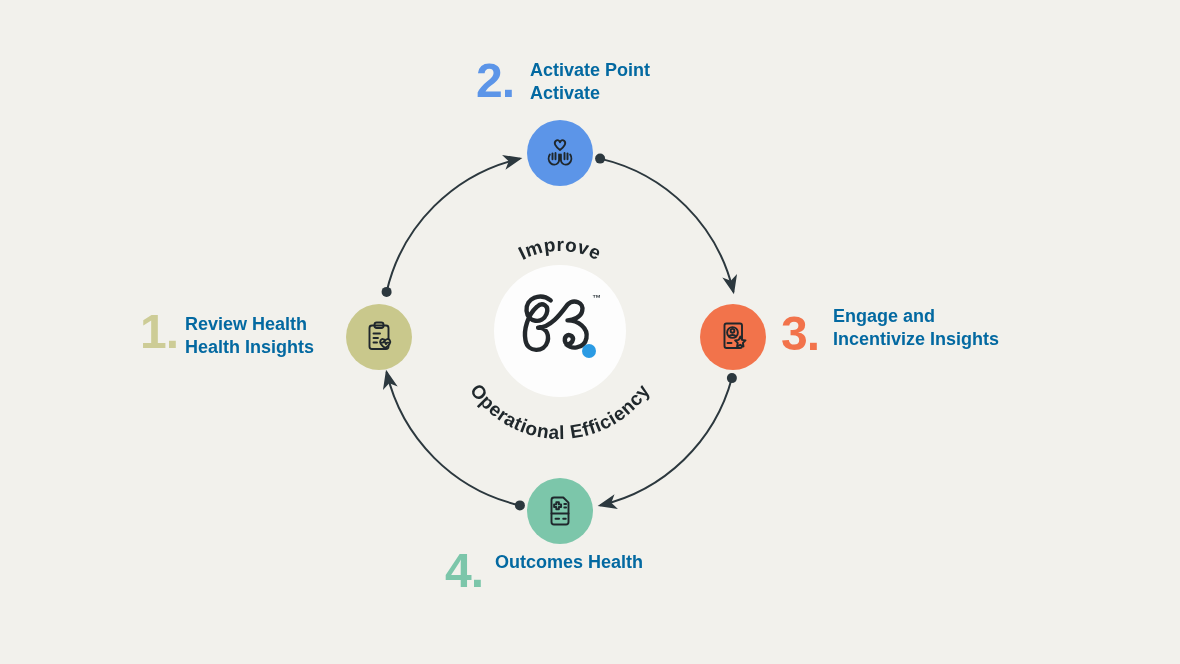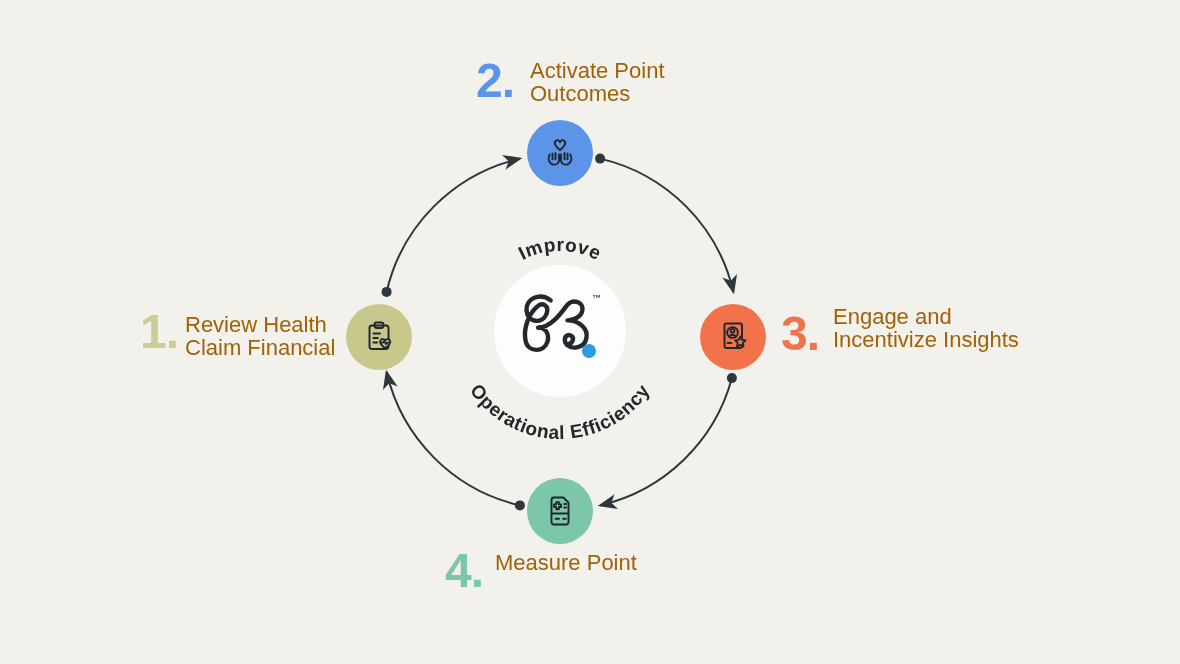--- a/index.html
+++ b/index.html
@@ -11,22 +11,22 @@
   }
   .stage{position:absolute;inset:0;}
   svg.diagram{position:absolute;left:0;top:0;}
   .step-num{
     position:absolute;
     font-size:48px;font-weight:700;line-height:1;
     letter-spacing:-1px;
   }
   .step-label{
     position:absolute;
-    font-size:22px;font-weight:400;line-height:23px;
-    color:#a16207;white-space:nowrap;
+    font-size:18px;font-weight:700;line-height:23px;
+    color:#0369a1;white-space:nowrap;
   }
   .n1{left:140px;top:308px;color:#cdcc96;}
   .l1{left:185px;top:313px;}
   .n2{left:476px;top:57px;color:#5c95e8;}
   .l2{left:530px;top:59px;}
   .n3{left:781px;top:310px;color:#f2734b;}
   .l3{left:833px;top:305px;}
   .n4{left:445px;top:547px;color:#7cc6aa;}
   .l4{left:495px;top:551px;}
   .arc-text{
@@ -117,33 +117,33 @@
       <path d="M24.3,13 h1.8"></path>
       <path d="M24.3,16.5 h1.8"></path>
       <path d="M15.5,27.8 h3.6"></path>
       <path d="M23.2,27.8 h2.6"></path>
     </g>
   </svg>
 
   <div class="step-num n1">1.</div>
   <div class="step-label l1">
     <div>Review Health</div>
-    <div>Claim Financial</div>
+    <div>Health Insights</div>
   </div>
 
   <div class="step-num n2">2.</div>
   <div class="step-label l2">
     <div>Activate Point</div>
-    <div>Outcomes</div>
+    <div>Activate</div>
   </div>
 
   <div class="step-num n3">3.</div>
   <div class="step-label l3">
     <div>Engage and</div>
     <div>Incentivize Insights</div>
   </div>
 
   <div class="step-num n4">4.</div>
   <div class="step-label l4">
-    <div>Measure Point</div>
+    <div>Outcomes Health</div>
   </div>
 
 </div>
 
 </body></html>

